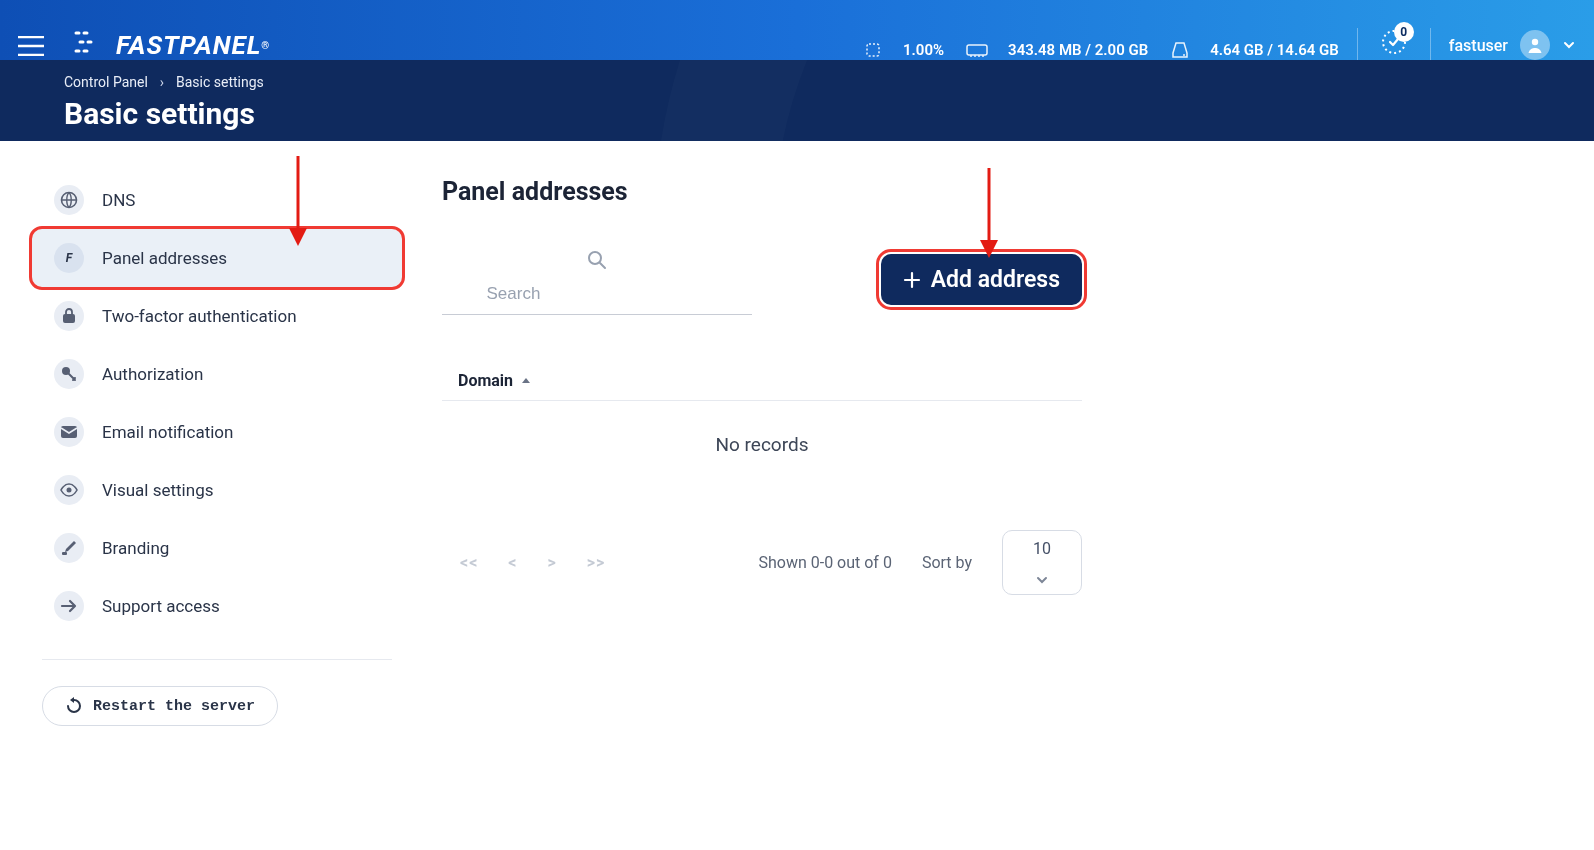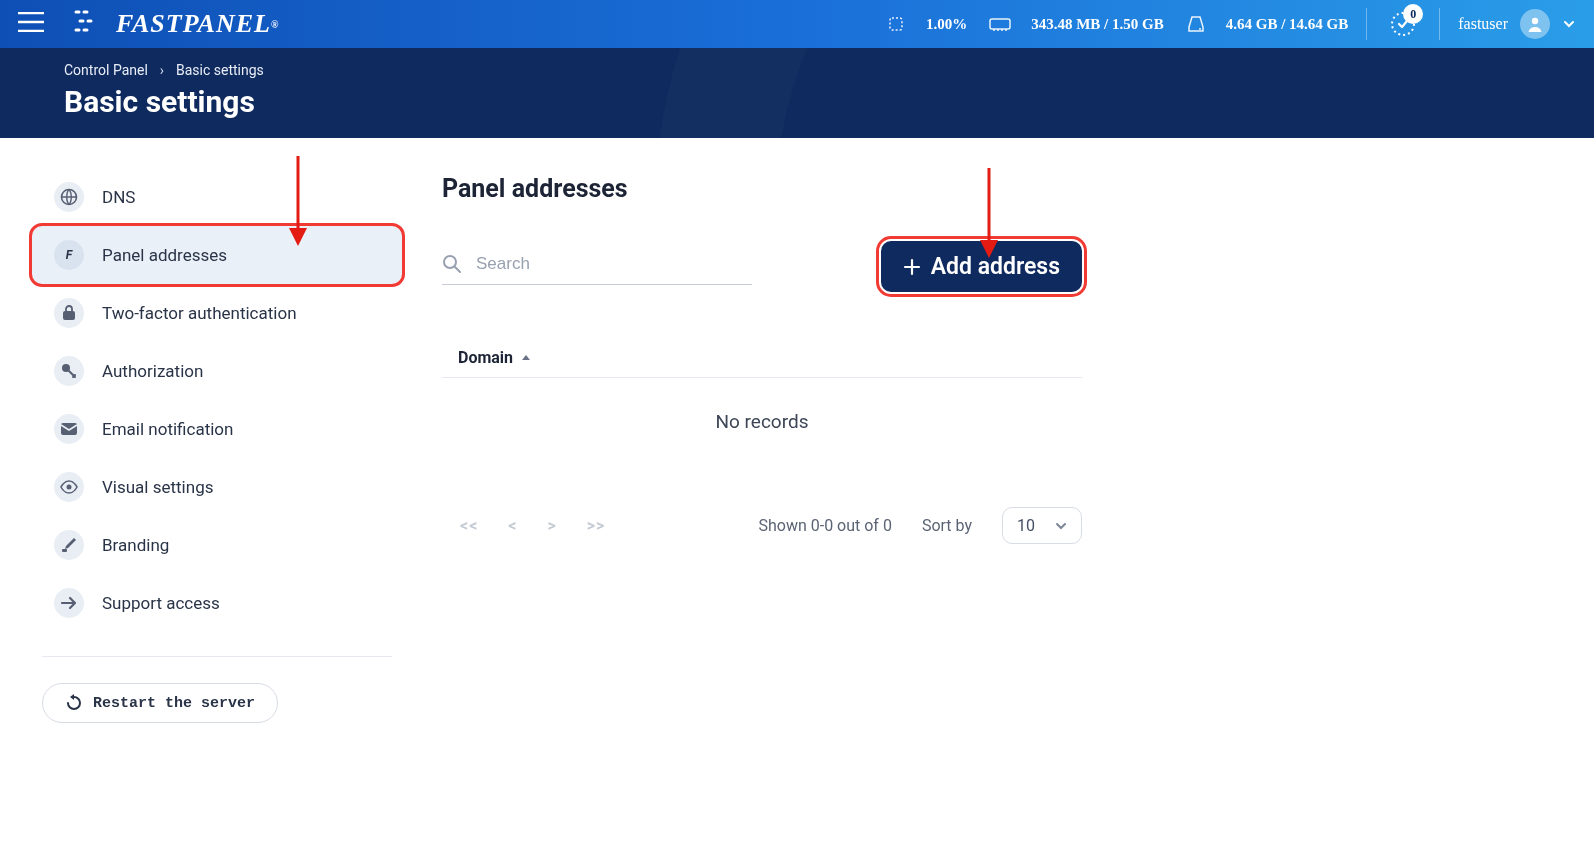--- a/index.html
+++ b/index.html
@@ -7,27 +7,26 @@
     font-family: -apple-system, BlinkMacSystemFont, "Segoe UI", Roboto, Arial, sans-serif;
     background: #fff;
     width: 1594px;
     height: 850px;
     overflow: hidden;
     position: relative;
   }
 
   
   .topbar {
-    height: 48px;
+    height: 60px;
     background: linear-gradient(90deg, #0e4fb5 0%, #1a6fd8 50%, #2a9de8 100%);
     display: flex;
-    align-items: center;
+    align-items: flex-end;
     color: #fff;
     padding: 0 18px;
-    font-family: Liberation Serif, serif;
   }
   .hamburger { cursor: pointer; margin-right: 30px; }
   .logo { display: flex; align-items: center; font-weight: 700; font-size: 26px; letter-spacing: 1px; font-style: italic; }
   .logo .logo-mark { margin-right: 8px; }
   .logo sup { font-size: 10px; vertical-align: top; font-style: normal; }
   .topbar-spacer { flex: 1; }
   .stats { display: flex; align-items: center; gap: 22px; font-size: 15px; font-weight: 600; }
   .stat { display: flex; align-items: center; gap: 20px; }
   .stat svg { opacity: 0.9; }
   .divider-v { width: 1px; height: 32px; background: rgba(255,255,255,0.35); margin: 0 18px; }
@@ -38,21 +37,21 @@
     display: flex; align-items: center; justify-content: center;
   }
   .user-area { display: flex; align-items: center; gap: 12px; font-size: 16px; font-weight: 500; }
   .avatar {
     width: 30px; height: 30px; border-radius: 50%; background: rgba(255,255,255,0.4);
     display: flex; align-items: center; justify-content: center;
   }
 
   
   .header-band {
-    height: 90px;
+    height: 81px;
     background: #0f2a5e;
     color: #fff;
     padding: 14px 64px 0;
     position: relative;
     overflow: hidden;
   }
   .header-band::after {
     content:"";
     position:absolute; right:-200px; top:-400px; width:900px; height:900px;
     border:120px solid rgba(255,255,255,0.02); border-radius:50%;
@@ -85,41 +84,41 @@
     border: 1px solid #d7dce5; border-radius: 24px; padding: 10px 22px;
     font-size: 15px; font-weight: 600; color: #2a3448; cursor: pointer;
     margin-left: 10px;
     font-family: Liberation Mono, monospace;
   }
 
   
   .content { flex: 0 0 640px; }
   .content-title { font-size: 25px; font-weight: 700; color: #1c2436; margin-top: 6px; margin-bottom: 38px; }
   .content-row { display: flex; align-items: center; justify-content: space-between; gap: 30px; }
-  .search-wrap { display: flex; align-items: center; gap: 14px; border-bottom: 1px solid #c8ccd5; padding: 6px 0 10px; width: 310px; color:#98a1b0;}
+  .search-wrap { display: flex; align-items: center; gap: 14px; border-bottom: 1px solid #c8ccd5; padding: 6px 0 10px; width: 310px; color:#98a1b0;flex-direction:column;}
   .search-wrap input { border: none; outline: none; font-size: 17px; flex: 1; background: transparent; color:#2a3448;}
   .search-wrap input::placeholder { color: #98a1b0; }
   .add-btn {
     display: inline-flex; align-items: center; gap: 10px;
     background: #0f2a5e; color: #fff; border-radius: 10px;
     padding: 12px 22px; font-size: 23px; font-weight: 600; cursor: pointer;
     outline: 3px solid #f03a33; outline-offset: 2px;
   }
   .table { margin-top: 46px; }
   .th-row { display: flex; align-items: center; padding: 10px 16px; border-bottom: 1px solid #e6e9ef; }
   .th { font-size: 16px; font-weight: 700; color: #1c2436; display: flex; align-items: center; gap: 8px; cursor:pointer;}
   .no-records { text-align: center; color: #3d4657; padding: 32px 0; font-size: 19px; }
   .pager-row { display: flex; align-items: center; gap: 30px; margin-top: 42px; color: #5b6475; font-size: 16px;}
   .pager-btns { display: flex; gap: 30px; color: #c4cad4; padding-left: 18px;}
   .pager-btns span { cursor: pointer; font-weight:700; letter-spacing:1px;}
   .spacer { flex: 1; }
   .select {
     display: inline-flex; align-items: center; gap: 16px;
     border: 1px solid #d7dce5; border-radius: 10px; padding: 8px 14px; color:#455067;
-    cursor: pointer; min-width: 80px; justify-content: space-between;
+    cursor: pointer; min-width: 80px; justify-content: space-between; flex-direction: column;
   }
 
   
   .arrow { position: absolute; pointer-events: none; }
   .arrow svg { display:block; }
 </style>
 </head>
 <body>
 
 <div class="topbar">
@@ -145,21 +144,21 @@
       <svg width="20" height="20" viewBox="0 0 20 20">
           <rect x="4" y="4" width="12" height="12" rx="2" fill="none" stroke="#fff" stroke-width="1.5" stroke-dasharray="2 2"></rect>
         </svg>
       <span>1.00%</span>
     </div>
     <div class="stat">
       <svg width="22" height="16" viewBox="0 0 22 16">
           <rect x="1" y="3" width="20" height="10" rx="2" fill="none" stroke="#fff" stroke-width="1.5"></rect>
           <path d="M5 13v2M9 13v2M13 13v2M17 13v2" stroke="#fff" stroke-width="1.5"></path>
         </svg>
-      <span>343.48 MB / 1.50 GB</span>
+      <span>343.48 MB / 2.00 GB</span>
     </div>
     <div class="stat">
       <svg width="20" height="20" viewBox="0 0 20 20">
           <path d="M3 13 L6 3 H14 L17 13 V17 H3 Z" fill="none" stroke="#fff" stroke-width="1.5"></path>
           <circle cx="14" cy="15" r="1" fill="#fff"></circle>
         </svg>
       <span>4.64 GB / 14.64 GB</span>
     </div>
   </div>
   <div class="divider-v"></div>

